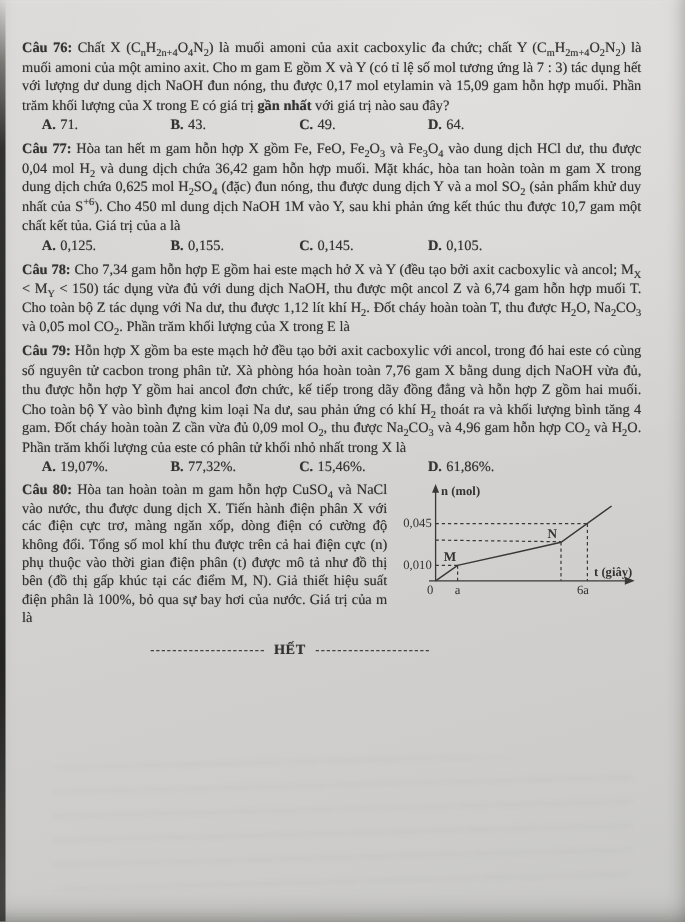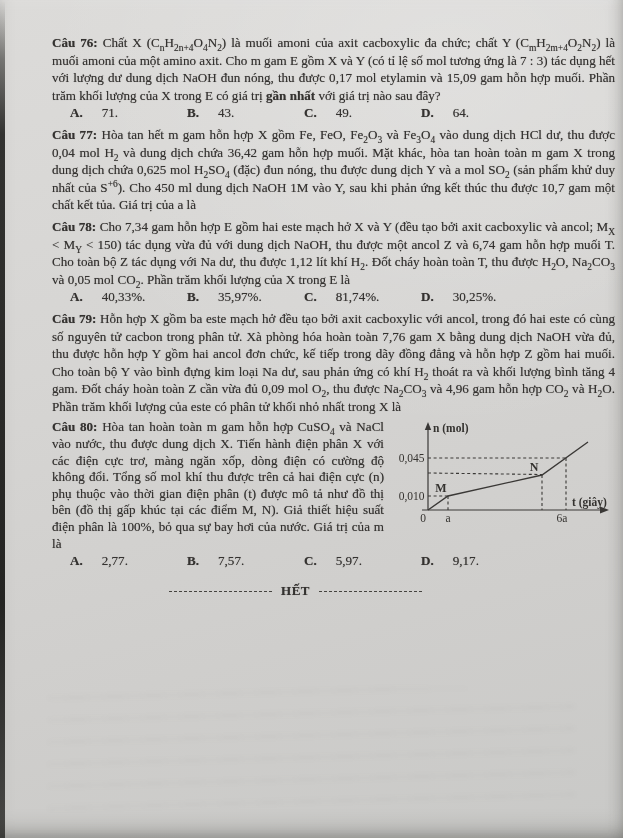--- a/index.html
+++ b/index.html
@@ -12,31 +12,31 @@
       inset 0 -14px 24px -14px rgba(45,45,40,.55),
       inset -10px 0 18px -12px rgba(60,60,55,.35),
       inset 0 10px 14px -12px rgba(255,255,255,.55);
     font-family:"Liberation Serif","DejaVu Serif",serif;
     color:#343230;
   }
   .edge-left{position:absolute;left:0;top:0;bottom:0;width:5px;pointer-events:none;
     background:linear-gradient(180deg,rgba(25,25,22,0) 0%,rgba(25,25,22,.5) 7%,rgba(22,22,20,.85) 16%,rgba(18,18,16,.9) 72%,rgba(18,18,16,.7) 100%);}
   .bleed{position:absolute;left:48px;right:48px;top:688px;height:124px;opacity:.10;filter:blur(2.6px);pointer-events:none;
     background:repeating-linear-gradient(178.5deg,transparent 0 9px,rgba(110,108,102,.55) 9px 11.5px,transparent 11.5px 22px);}
-  .content{position:absolute;left:52px;top:34px;width:563px;}
+  .content{position:absolute;left:20px;top:34px;width:563px;}
   .question{margin:0 0 4px 0;}
   .qtext{margin:0;font-size:13.1px;line-height:17.6px;text-align:justify;
     text-shadow:0 0 .7px rgba(52,50,48,.55);}
   .qlabel{font-weight:bold;}
   .options{display:flex;padding-left:18px;font-size:13.1px;line-height:17.6px;
     text-shadow:0 0 .7px rgba(52,50,48,.55);}
   .opt{width:117px;white-space:nowrap;}
   .opt:last-child{width:auto;}
   .opt b{font-weight:bold;}
-  .opt .ov{margin-left:19px;}
+  .opt .ov{margin-left:4px;}
   .q80-text{line-height:16.6px;}
   .chartbox{float:right;width:222px;height:104px;margin:2px 0 6px 9px;}
   .q80 .options{clear:right;}
   svg text{font-family:"Liberation Serif","DejaVu Serif",serif;fill:#34322f;}
   .axis-label{font-weight:bold;font-size:11.5px;}
   .tick{font-size:11.5px;}
   .ptlabel{font-weight:bold;font-size:12px;}
   .het-row{display:flex;align-items:center;justify-content:center;gap:9px;
     margin-top:13px;transform:translateX(-38px);
     font-size:13px;font-weight:bold;letter-spacing:.5px;
@@ -58,34 +58,40 @@
       <div class="options">
         <span class="opt"><b>A.</b><span class="ov">71.</span></span>
         <span class="opt"><b>B.</b><span class="ov">43.</span></span>
         <span class="opt"><b>C.</b><span class="ov">49.</span></span>
         <span class="opt"><b>D.</b><span class="ov">64.</span></span>
       </div>
     </section>
 
     <section class="question">
       <p class="qtext"><span class="qlabel">Câu 77:</span> <span>Hòa tan hết m gam hỗn hợp X gồm Fe, FeO, Fe<sub>2</sub>O<sub>3</sub> và Fe<sub>3</sub>O<sub>4</sub> vào dung dịch HCl dư, thu được 0,04 mol H<sub>2</sub> và dung dịch chứa 36,42 gam hỗn hợp muối. Mặt khác, hòa tan hoàn toàn m gam X trong dung dịch chứa 0,625 mol H<sub>2</sub>SO<sub>4</sub> (đặc) đun nóng, thu được dung dịch Y và a mol SO<sub>2</sub> (sản phẩm khử duy nhất của S<sup>+6</sup>). Cho 450 ml dung dịch NaOH 1M vào Y, sau khi phản ứng kết thúc thu được 10,7 gam một chất kết tủa. Giá trị của a là</span></p>
+      <div class="options">
+        <span class="opt"><b>A.</b><span class="ov">0,125.</span></span>
+        <span class="opt"><b>B.</b><span class="ov">0,155.</span></span>
+        <span class="opt"><b>C.</b><span class="ov">0,145.</span></span>
+        <span class="opt"><b>D.</b><span class="ov">0,105.</span></span>
+      </div>
     </section>
 
     <section class="question">
       <p class="qtext"><span class="qlabel">Câu 78:</span> <span>Cho 7,34 gam hỗn hợp E gồm hai este mạch hở X và Y (đều tạo bởi axit cacboxylic và ancol; M<sub>X</sub> &lt; M<sub>Y</sub> &lt; 150) tác dụng vừa đủ với dung dịch NaOH, thu được một ancol Z và 6,74 gam hỗn hợp muối T. Cho toàn bộ Z tác dụng với Na dư, thu được 1,12 lít khí H<sub>2</sub>. Đốt cháy hoàn toàn T, thu được H<sub>2</sub>O, Na<sub>2</sub>CO<sub>3</sub> và 0,05 mol CO<sub>2</sub>. Phần trăm khối lượng của X trong E là</span></p>
-      <div class="options">
-        <span class="opt"><b>A.</b><span class="ov">40,33%.</span></span>
-        <span class="opt"><b>B.</b><span class="ov">35,97%.</span></span>
-        <span class="opt"><b>C.</b><span class="ov">81,74%.</span></span>
-        <span class="opt"><b>D.</b><span class="ov">30,25%.</span></span>
-      </div>
     </section>
 
     <section class="question">
       <p class="qtext"><span class="qlabel">Câu 79:</span> <span>Hỗn hợp X gồm ba este mạch hở đều tạo bởi axit cacboxylic với ancol, trong đó hai este có cùng số nguyên tử cacbon trong phân tử. Xà phòng hóa hoàn toàn 7,76 gam X bằng dung dịch NaOH vừa đủ, thu được hỗn hợp Y gồm hai ancol đơn chức, kế tiếp trong dãy đồng đẳng và hỗn hợp Z gồm hai muối. Cho toàn bộ Y vào bình đựng kim loại Na dư, sau phản ứng có khí H<sub>2</sub> thoát ra và khối lượng bình tăng 4 gam. Đốt cháy hoàn toàn Z cần vừa đủ 0,09 mol O<sub>2</sub>, thu được Na<sub>2</sub>CO<sub>3</sub> và 4,96 gam hỗn hợp CO<sub>2</sub> và H<sub>2</sub>O. Phần trăm khối lượng của este có phân tử khối nhỏ nhất trong X là</span></p>
+      <div class="options">
+        <span class="opt"><b>A.</b><span class="ov">19,07%.</span></span>
+        <span class="opt"><b>B.</b><span class="ov">77,32%.</span></span>
+        <span class="opt"><b>C.</b><span class="ov">15,46%.</span></span>
+        <span class="opt"><b>D.</b><span class="ov">61,86%.</span></span>
+      </div>
     </section>
 
     <section class="question q80">
       <div class="chartbox">
         <svg width="222" height="104" viewBox="0 0 222 104">
 
           <line x1="35" y1="5" x2="35" y2="89" stroke="#3a3836" stroke-width="1.2"></line>
           <polygon points="35,1 31.8,9 38.2,9" fill="#3a3836"></polygon>
           <line x1="29" y1="89" x2="210" y2="89" stroke="#3a3836" stroke-width="1.2"></line>
           <polygon points="216,89 207,85.4 207,92.6" fill="#3a3836"></polygon>
@@ -104,26 +110,20 @@
           <text x="31.5" y="40.5" text-anchor="end" class="tick">0,045</text>
           <text x="31.5" y="78.5" text-anchor="end" class="tick">0,010</text>
           <text x="30" y="101" text-anchor="middle" class="tick">0</text>
           <text x="55" y="101" text-anchor="middle" class="tick">a</text>
           <text x="169" y="101" text-anchor="middle" class="tick">6a</text>
           <text x="48" y="71" text-anchor="middle" class="ptlabel">M</text>
           <text x="141" y="50" text-anchor="middle" class="ptlabel">N</text>
         </svg>
       </div>
       <p class="qtext q80-text"><span class="qlabel">Câu 80:</span> <span>Hòa tan hoàn toàn m gam hỗn hợp CuSO<sub>4</sub> và NaCl vào nước, thu được dung dịch X. Tiến hành điện phân X với các điện cực trơ, màng ngăn xốp, dòng điện có cường độ không đổi. Tổng số mol khí thu được trên cả hai điện cực (n) phụ thuộc vào thời gian điện phân (t) được mô tả như đồ thị bên (đồ thị gấp khúc tại các điểm M, N). Giả thiết hiệu suất điện phân là 100%, bỏ qua sự bay hơi của nước. Giá trị của m là</span></p>
-      <div class="options">
-        <span class="opt"><b>A.</b><span class="ov">2,77.</span></span>
-        <span class="opt"><b>B.</b><span class="ov">7,57.</span></span>
-        <span class="opt"><b>C.</b><span class="ov">5,97.</span></span>
-        <span class="opt"><b>D.</b><span class="ov">9,17.</span></span>
-      </div>
     </section>
 
     <div class="het-row">
       <span class="dash"></span>
       <span>HẾT</span>
       <span class="dash"></span>
     </div>
 
   </div>
 </div>

